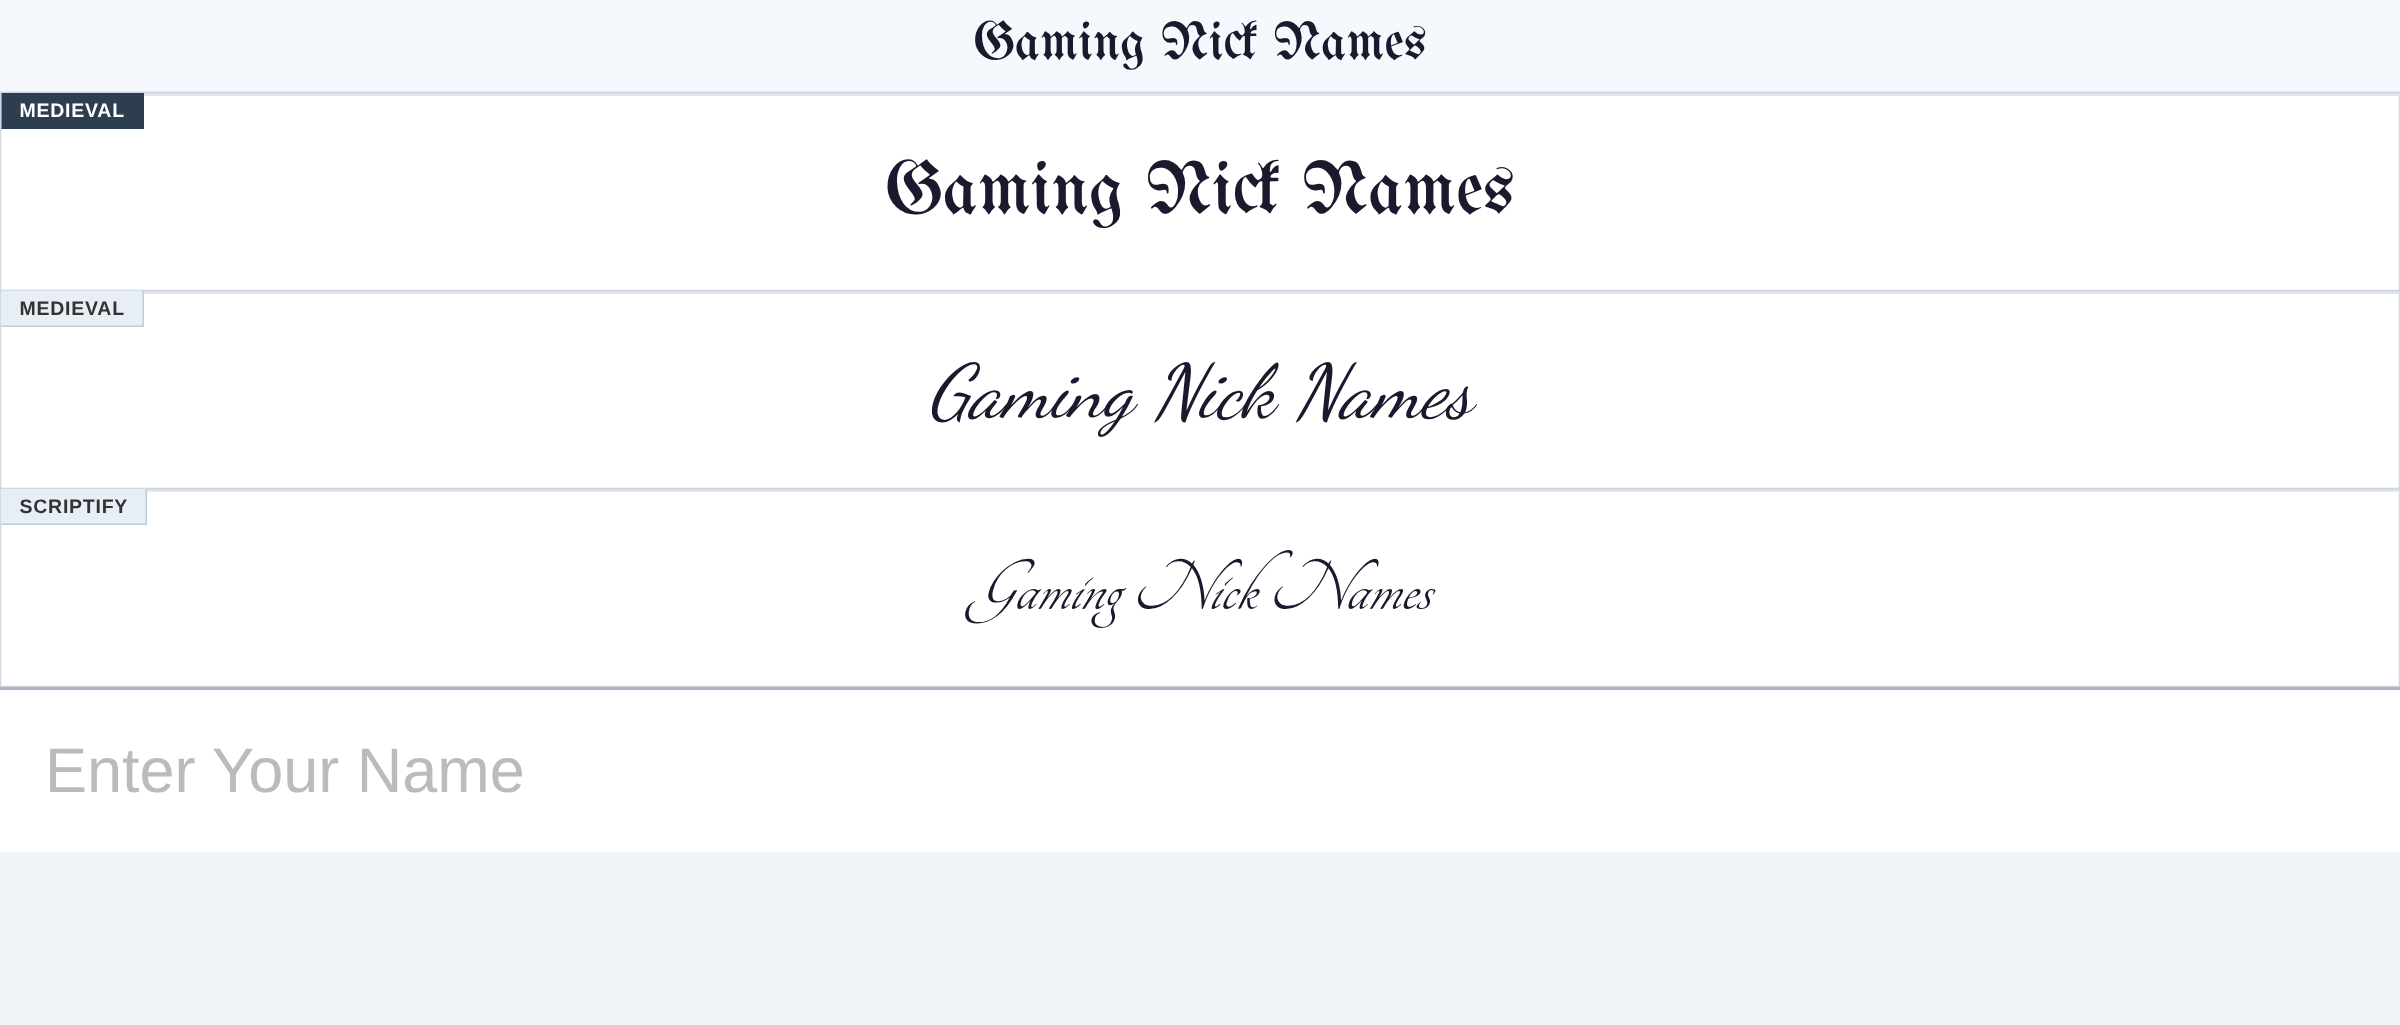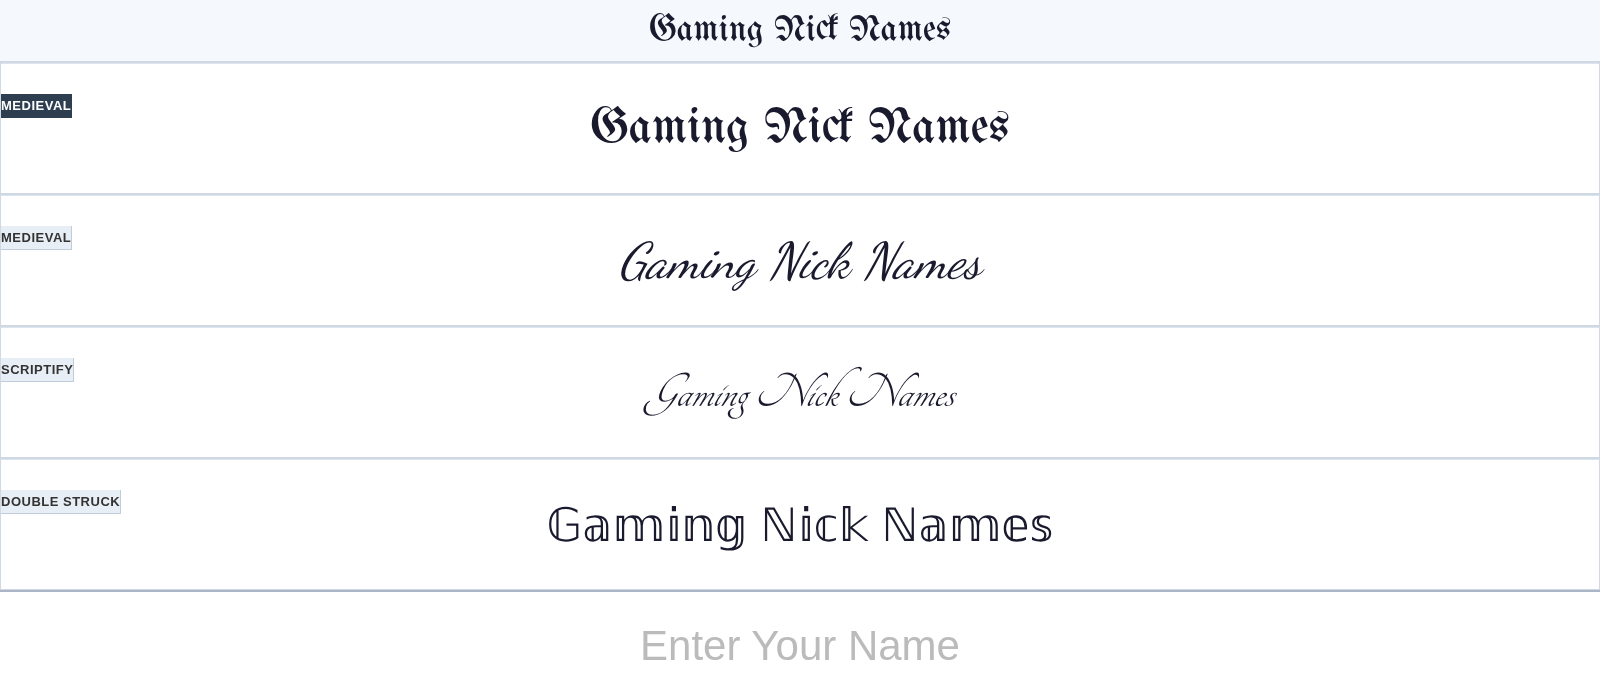--- a/index.html
+++ b/index.html
@@ -16,27 +16,26 @@
       background: #f5f8fc;
     }
 
     .font-section-label {
       position: absolute;
       top: -1px;
       left: 0;
       font-size: 13px;
       font-weight: bold;
       color: #333;
-      padding: 4px 0;
+      padding: 4px 12px;
       background: #e8eef5;
       border: 1px solid #c0ccd8;
       border-top: none;
       border-left: none;
       letter-spacing: 0.5px;
-      margin-top: 32px;
     }
 
     .font-section-label.dark {
       background: #2c3e50;
       color: #fff;
       border-color: #2c3e50;
     }
 
     .font-section-content {
       display: flex;
@@ -100,21 +99,21 @@
       align-items: center;
       justify-content: center;
     }
 
     .name-input {
       width: 100%;
       max-width: 1560px;
       border: none;
       outline: none;
       font-size: 42px;
-      text-align: center;
+      text-align: left;
       color: #bbb;
       background: transparent;
       padding: 10px;
     }
 
     .name-input::placeholder {
       color: #bbb;
     }
 
     .page-wrapper {
@@ -144,25 +143,19 @@
         <div class="font-section-content">
           <span class="font-display cursive-font">Gaming Nick Names</span>
         </div>
       </div>
       <div class="font-section">
         <div class="font-section-label">SCRIPTIFY</div>
         <div class="font-section-content">
           <span class="font-display scriptify-font">Gaming Nick Names</span>
         </div>
       </div>
-      <div class="font-section">
-        <div class="font-section-label">DOUBLE STRUCK</div>
-        <div class="font-section-content">
-          <span class="font-display double-struck-text">𝔾𝕒𝕞𝕚𝕟𝕘 ℕ𝕚𝕔𝕜 ℕ𝕒𝕞𝕖𝕤</span>
-        </div>
-      </div>
     </div>
 
   <div class="input-bar">
     <input type="text" class="name-input" placeholder="Enter Your Name" style="">
   </div>
 
 </div>
 
 </body></html>

